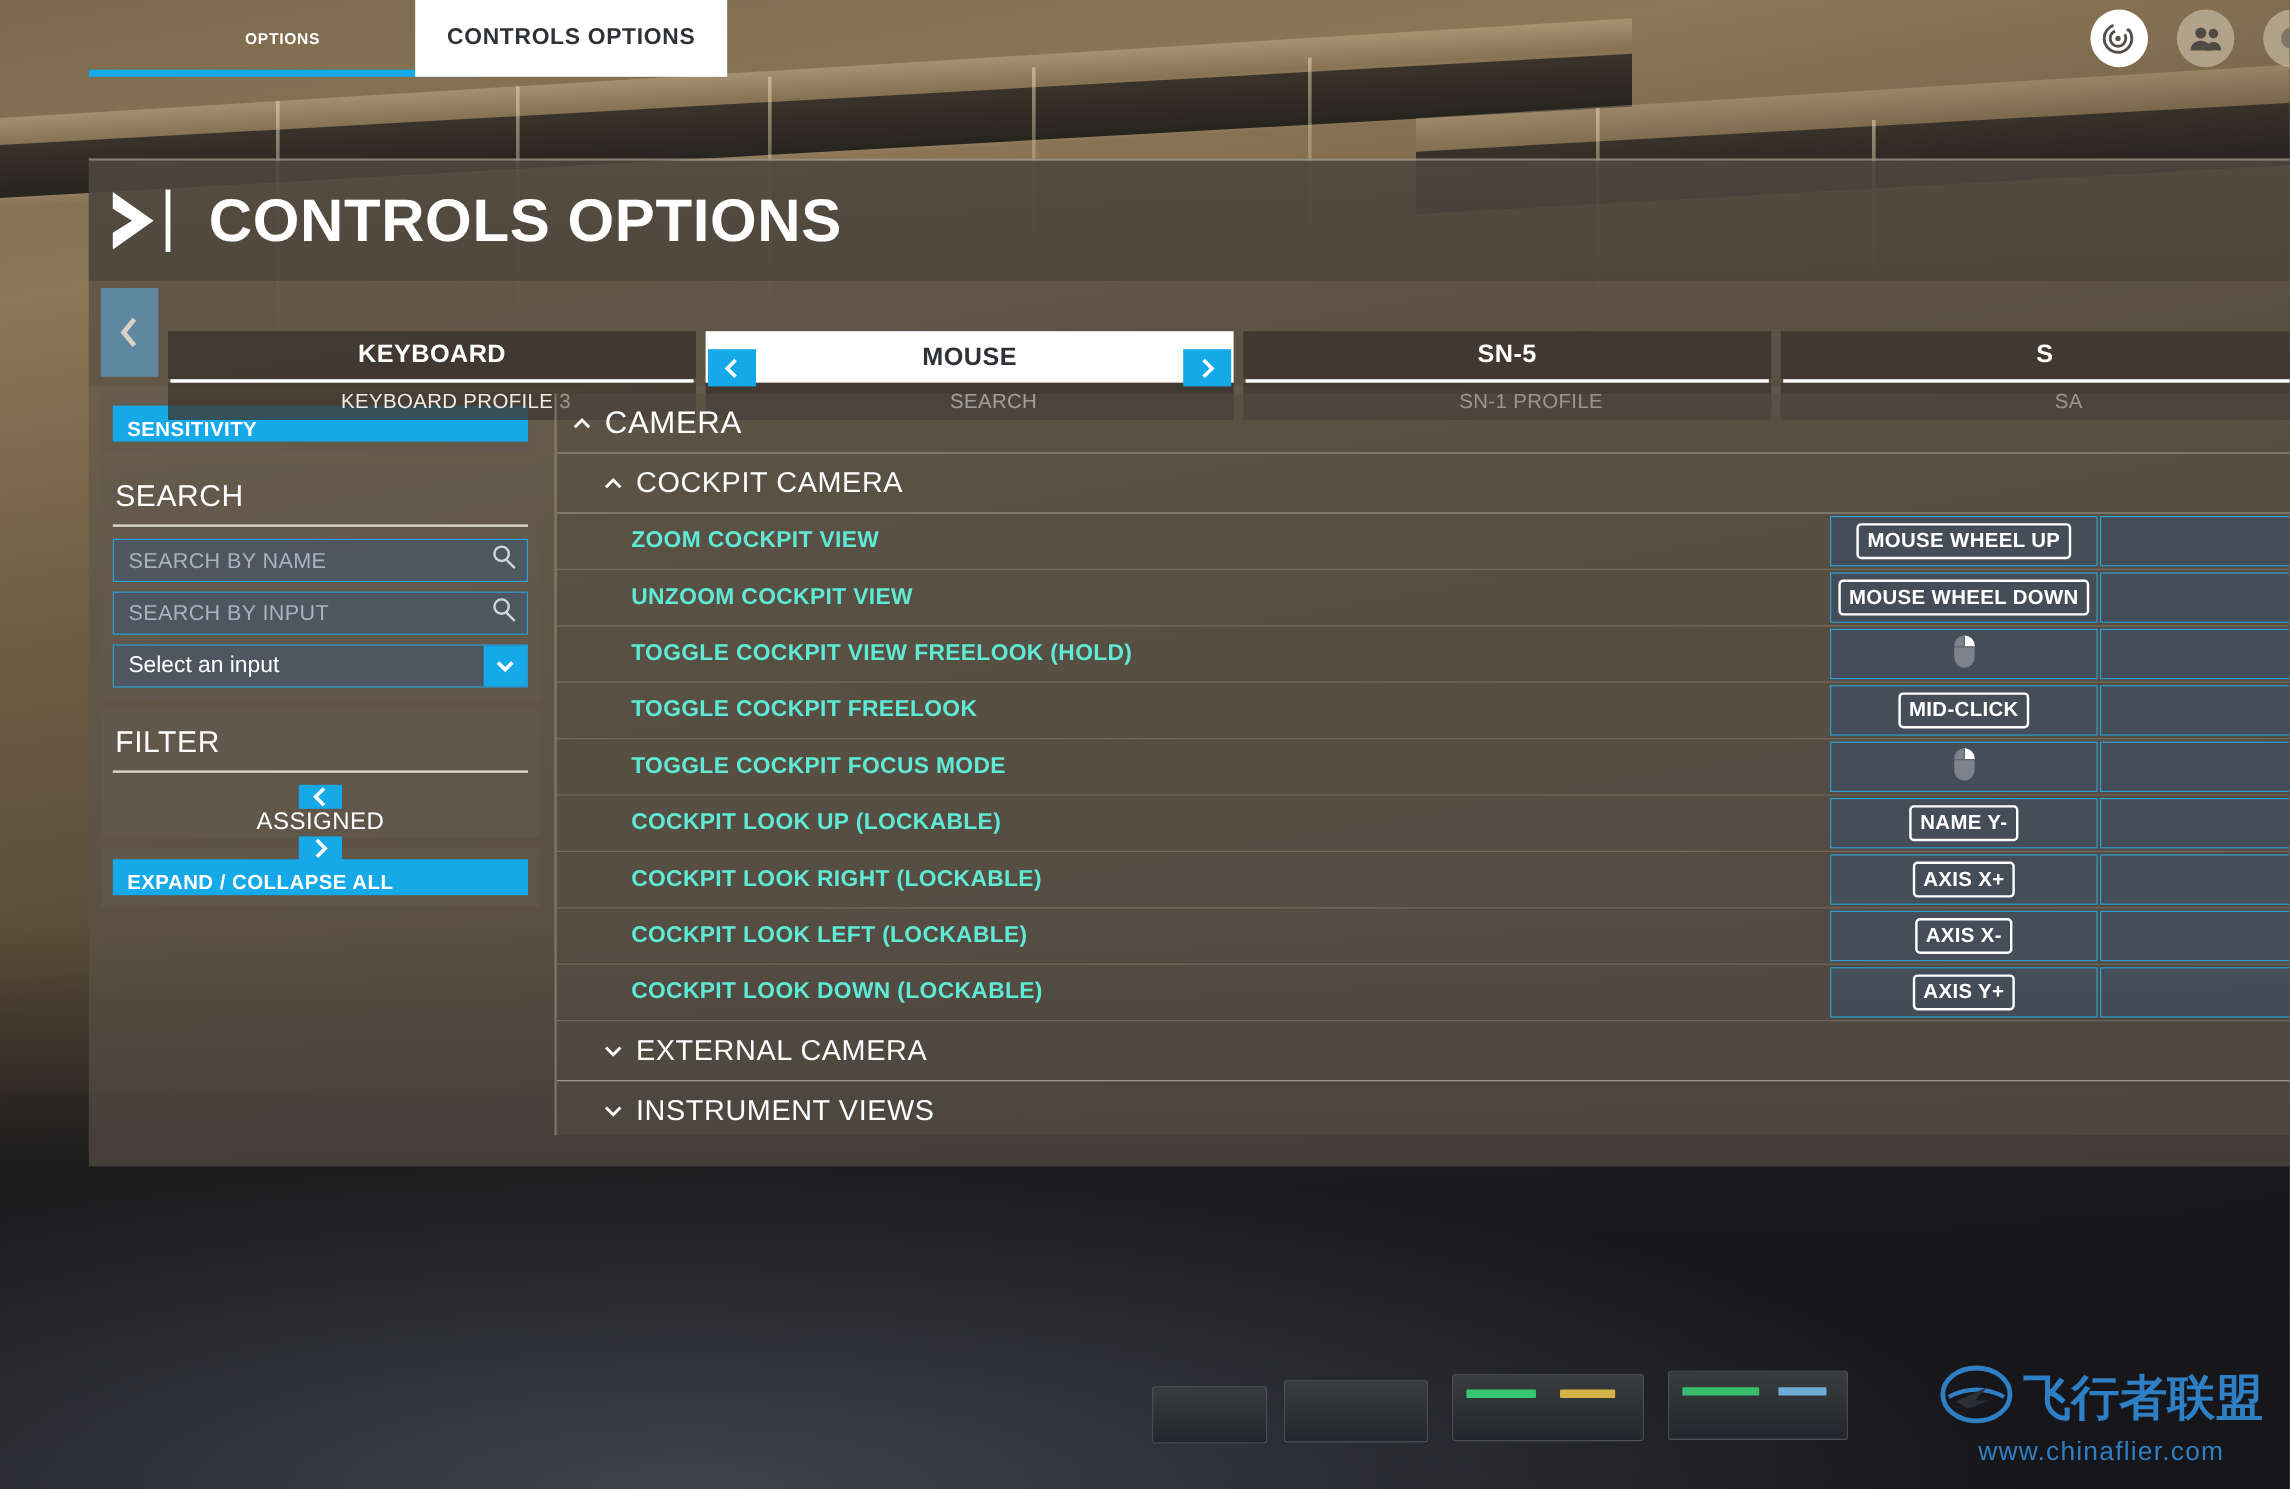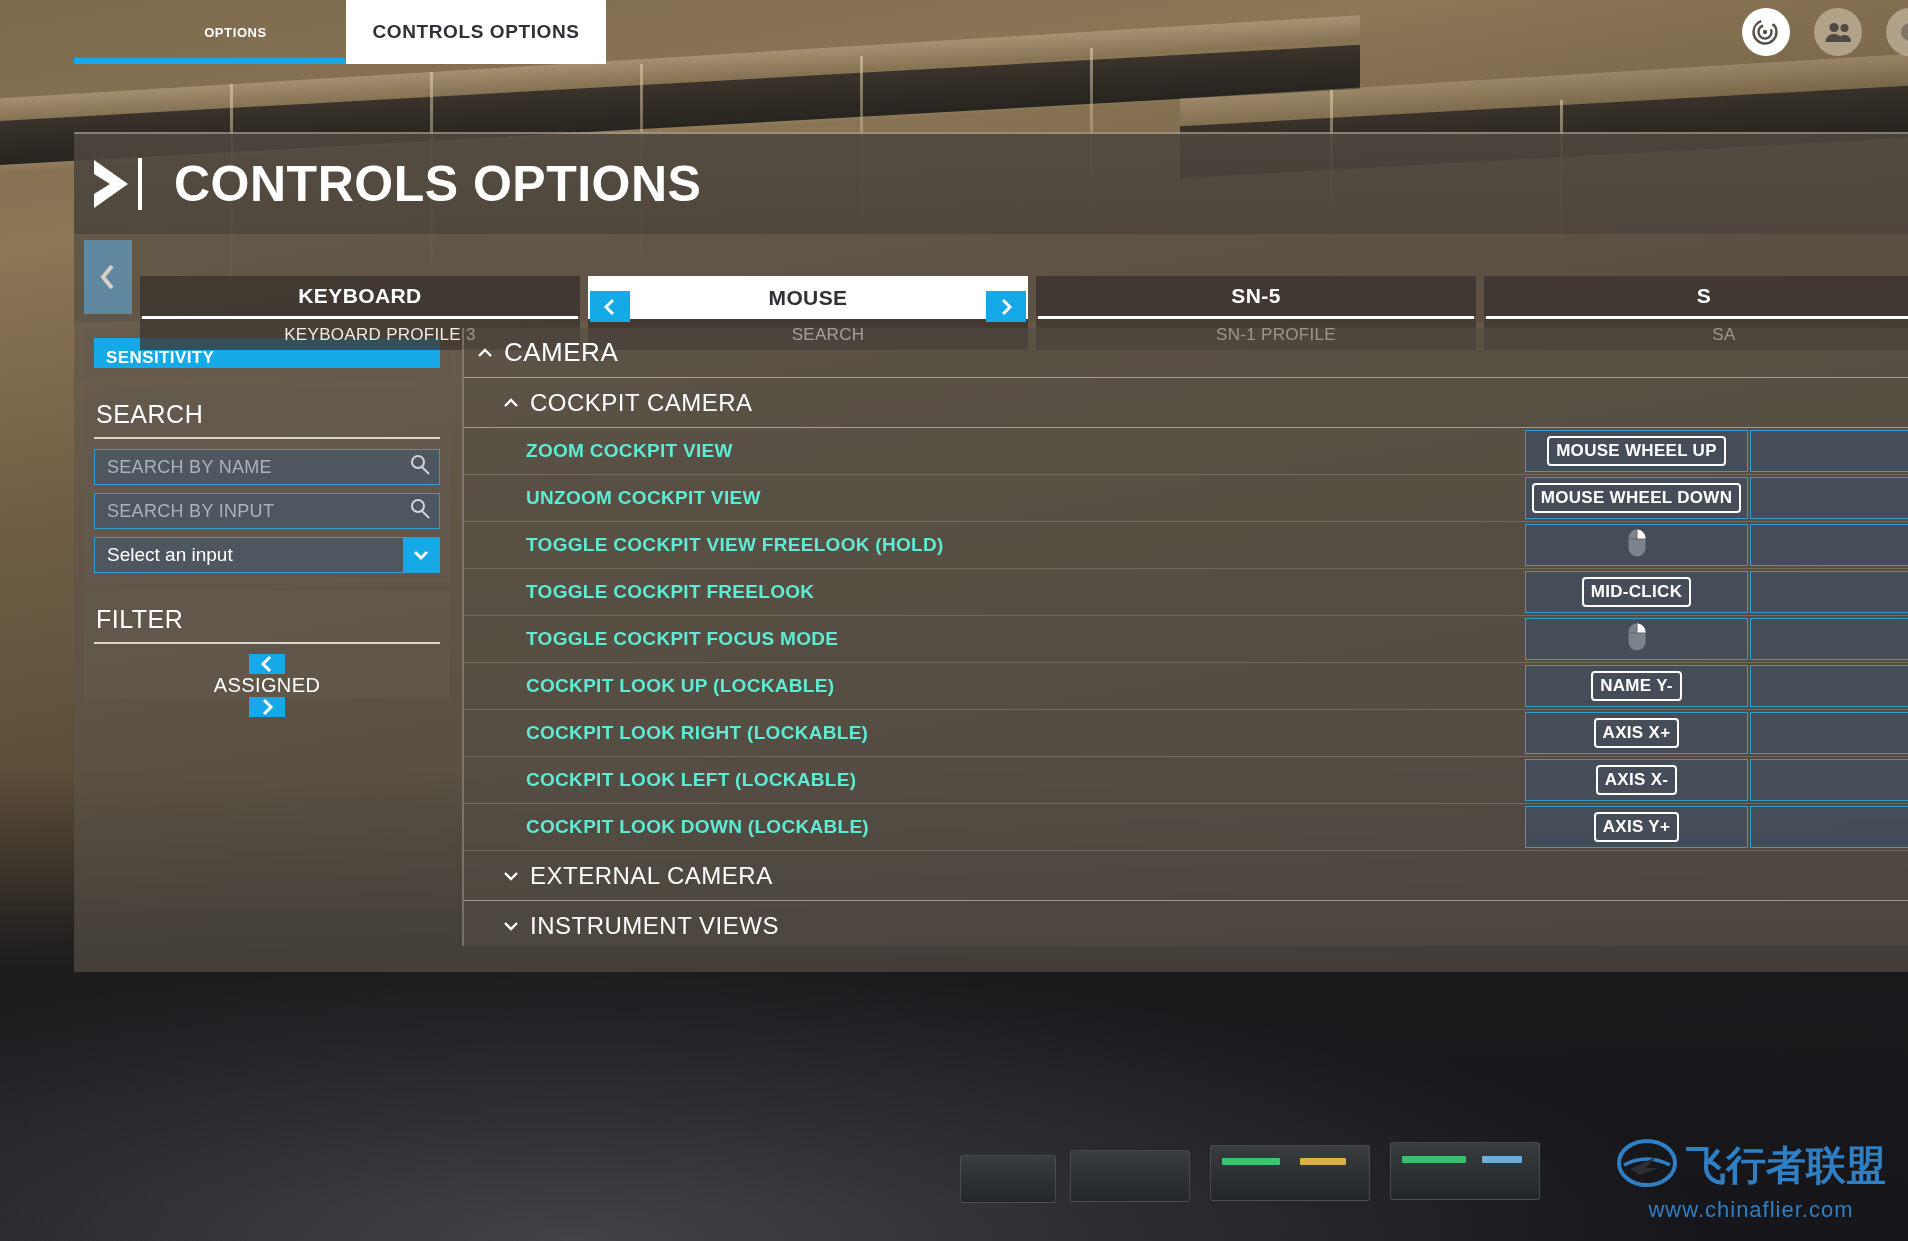--- a/index.html
+++ b/index.html
@@ -386,20 +386,25 @@
             </div>
             <div class="filt-val">ASSIGNED</div>
             <div class="filt-btn">
               <svg width="14" height="20" viewBox="0 0 14 20">
                   <polyline points="4,3 11,10 4,17" fill="none" stroke="#ffffff" stroke-width="3"></polyline>
                 </svg>
             </div>
           </div>
         </div>
 
+        <div class="side-block" style="padding-bottom:10px;">
+          <div class="btn-cyan">
+            <span>EXPAND / COLLAPSE ALL</span>
+          </div>
+        </div>
       </div>
 
       <div class="list">
 
         <div class="grp lvl1">
           <span class="caret">
             <svg width="18" height="12" viewBox="0 0 18 12">
                 <polyline points="3,9 9,3 15,9" fill="none" stroke="#ffffff" stroke-width="2.4"></polyline>
               </svg>
           </span>

